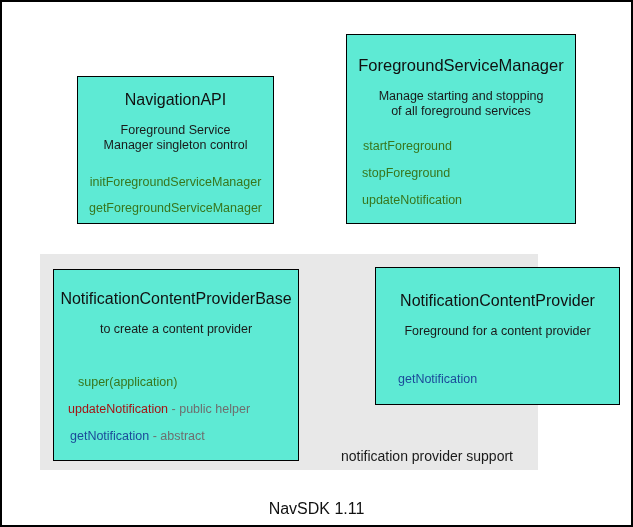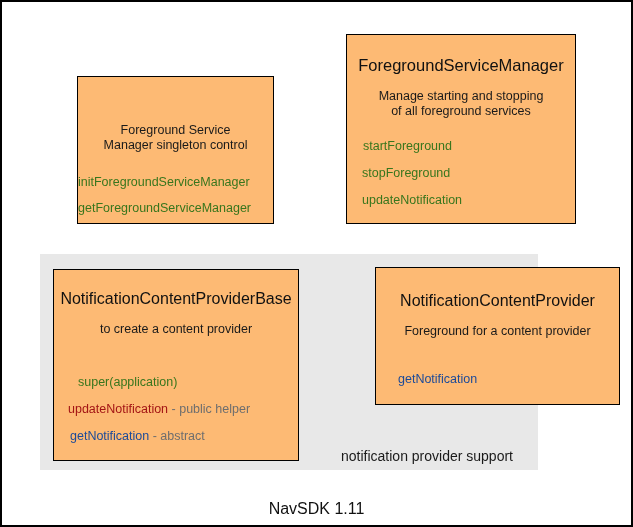--- a/index.html
+++ b/index.html
@@ -8,21 +8,21 @@
     width: 633px; height: 527px;
     box-sizing: border-box;
     background: #ffffff;
     border: 2px solid #000000;
     font-family: "Liberation Sans", "DejaVu Sans", sans-serif;
     color: #111111;
     overflow: hidden;
   }
   .class-box {
     position: absolute;
-    background: #fdba74;
+    background: #5eead4;
     border: 1.5px solid #000000;
     box-sizing: border-box;
   }
   .box-title {
     position: absolute; left: 0; right: 0;
     text-align: center;
     font-size: 16px; line-height: 1.15;
     color: #111111;
     white-space: nowrap;
   }
@@ -30,21 +30,21 @@
     position: absolute; left: 0; right: 0;
     text-align: center;
     font-size: 12.5px; line-height: 15px;
     color: #1a1a1a;
   }
   .method {
     position: absolute;
     font-size: 12.5px; line-height: 1.2;
     white-space: nowrap;
   }
-  .method.centered { left: 0; right: 0; }
+  .method.centered { left: 0; right: 0; text-align: center; }
   .suffix { }
   
   #box-nav  { left: 75px;  top: 74px;  width: 197px; height: 148px; }
   #box-nav .box-title { top: 14px; }
   #box-nav .box-desc  { top: 46px; }
   #box-nav .m1 { top: 98px; }
   #box-nav .m2 { top: 124px; }
   
   #box-fsm  { left: 344px; top: 32px;  width: 230px; height: 190px; }
   #box-fsm .box-title { top: 21px; font-size: 16.5px; }
@@ -86,20 +86,21 @@
     font-size: 16px;
     color: #111111;
   }
 </style>
 </head>
 <body>
 
 <div class="frame">
 
   <div class="class-box" id="box-nav">
+    <div class="box-title">NavigationAPI</div>
     <div class="box-desc">
       <div>Foreground Service</div>
       <div>Manager singleton control</div>
     </div>
     <div class="method centered m1">
       <span style="color: rgb(56, 118, 29);">initForegroundServiceManager</span>
     </div>
     <div class="method centered m2">
       <span style="color: rgb(56, 118, 29);">getForegroundServiceManager</span>
     </div>

